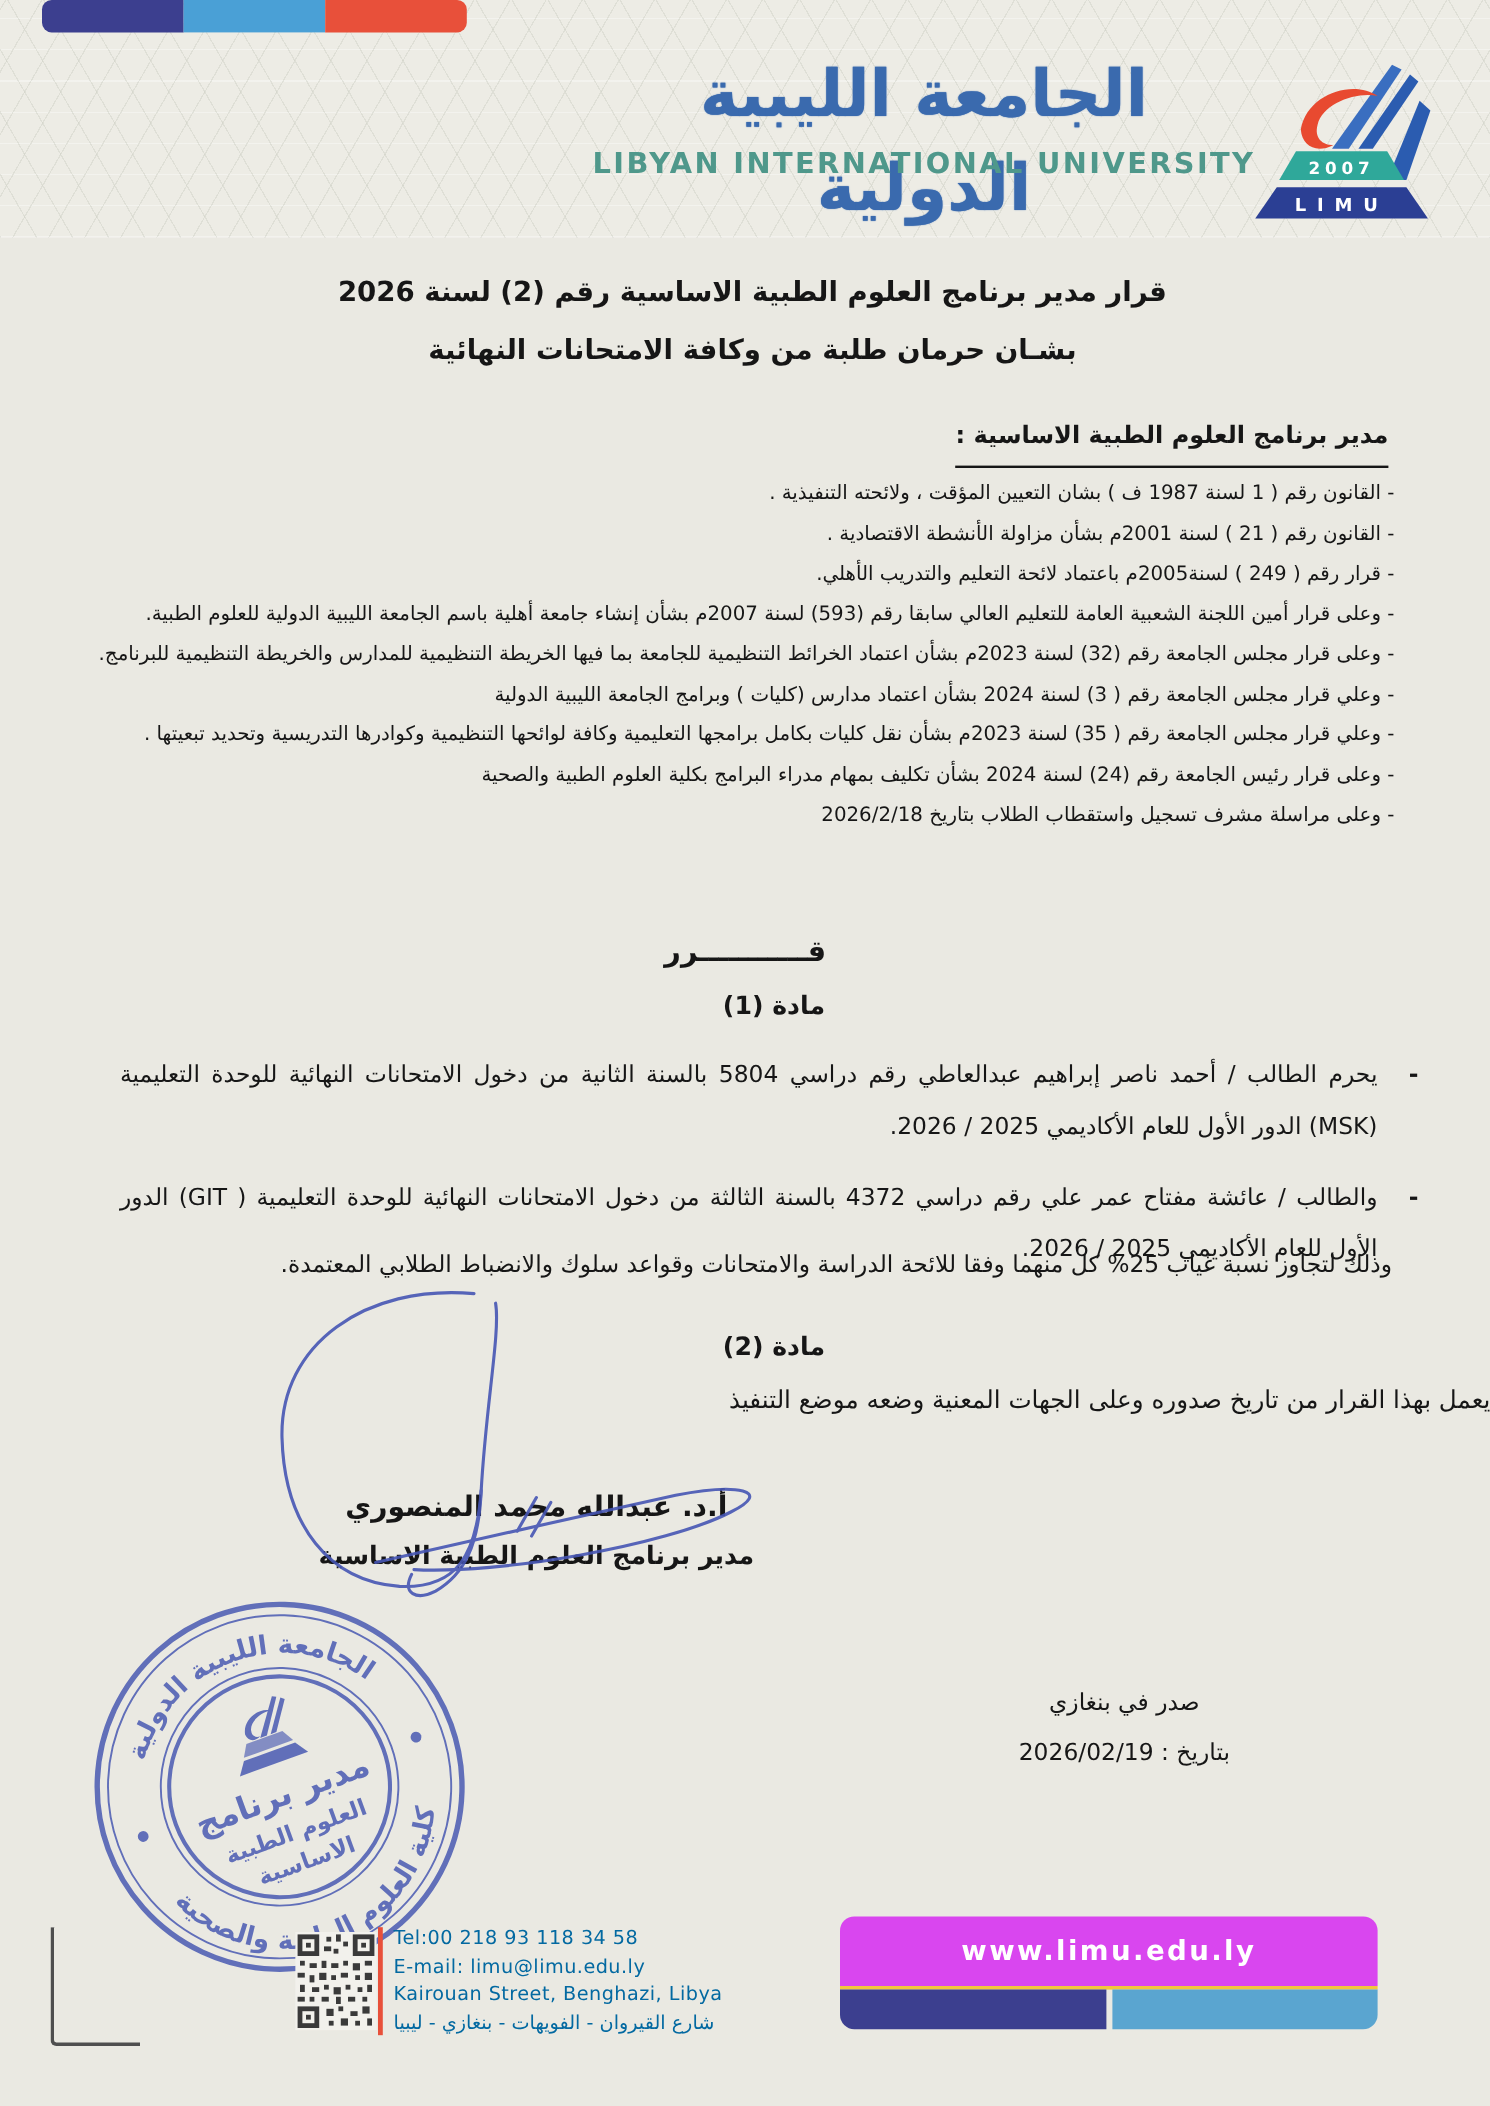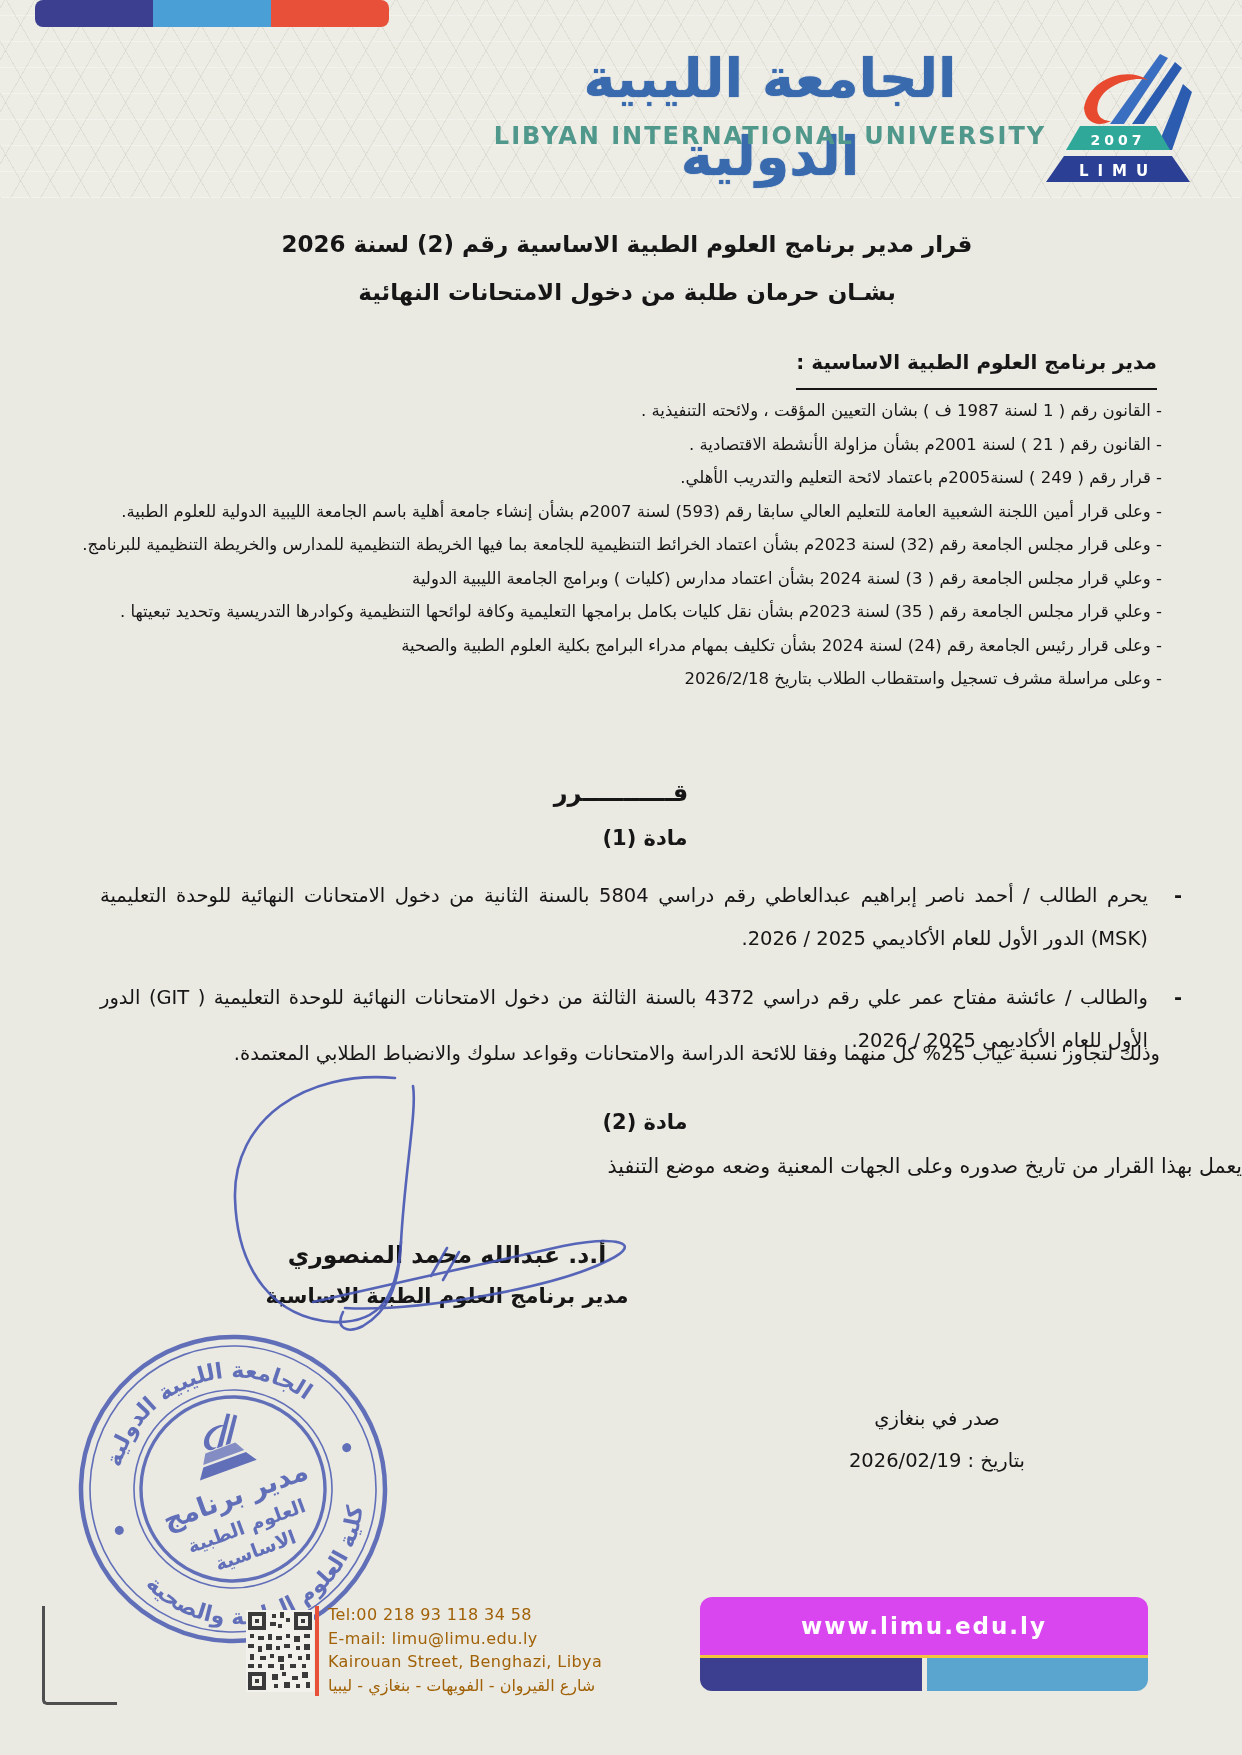--- a/index.html
+++ b/index.html
@@ -72,21 +72,21 @@
   .signature-svg{position:absolute; left:195px; top:1050px;}
   .stamp-svg{position:absolute; left:66px; top:1322px; opacity:.85;}
   
   .corner-mark{position:absolute; left:42px; top:1606px; width:72px; height:96px;
     border-left:3px solid #4f4f4f; border-bottom:3px solid #4f4f4f;
     border-bottom-left-radius:5px;}
   .qr{position:absolute; left:246px; top:1610px;}
   .footer-divider{position:absolute; left:315px; top:1606px; width:4px; height:90px;
     background:#e8503a;}
   .contact{position:absolute; left:328px; top:1603px; font-size:16px; line-height:23.5px;
-    color:#a16207; letter-spacing:.4px; text-align:left;}
+    color:#0369a1; letter-spacing:.4px; text-align:left;}
   .contact .ar{direction:rtl; letter-spacing:0;}
   .website{position:absolute; left:700px; top:1597px; width:448px;}
   .web-red{height:58px; background:#d946ef; border-radius:12px 12px 0 0; color:#fff;
     font-size:23px; letter-spacing:2px; font-weight:bold;
     display:flex; align-items:center; justify-content:center;}
   .web-yellow{height:3px; background:#f2c63c;}
   .web-bars{display:flex; height:33px; gap:5px;}
   .web-bar-navy{flex:1; background:#3c3f8f; border-radius:0 0 0 12px;}
   .web-bar-lblue{flex:1; background:#5aa5d0; border-radius:0 0 12px 0;}
   svg text{font-family:"DejaVu Sans",sans-serif;}
@@ -116,21 +116,21 @@
 
       <polygon points="14,130 158,130 140,104 32,104" fill="#2b3f94"></polygon>
       <text x="86" y="124" text-anchor="middle" font-size="15" font-weight="bold" fill="#ffffff" letter-spacing="9">LIMU</text>
 
       <path d="M 52,56 C 57,26 96,14 116,28 C 99,24 70,34 66,52 C 63,63 70,69 79,69 C 65,76 53,70 52,56 Z" fill="#e84a30"></path>
     </svg>
   </div>
 
   <div class="title-block">
     <div>قرار مدير برنامج العلوم الطبية الاساسية رقم (2) لسنة 2026</div>
-    <div>بشـان حرمان طلبة من دخول الامتحانات النهائية</div>
+    <div>بشـان حرمان طلبة من وكافة الامتحانات النهائية</div>
   </div>
 
   <div class="preamble-heading">مدير برنامج العلوم الطبية الاساسية :</div>
   <ul class="preamble-list">
     <li>- القانون رقم ( 1 لسنة 1987 ف ) بشان التعيين المؤقت ، ولائحته التنفيذية .</li>
     <li>- القانون رقم ( 21 ) لسنة 2001م بشأن مزاولة الأنشطة الاقتصادية .</li>
     <li>- قرار رقم ( 249 ) لسنة2005م باعتماد لائحة التعليم والتدريب الأهلي.</li>
     <li>- وعلى قرار أمين اللجنة الشعبية العامة للتعليم العالي سابقا رقم (593) لسنة 2007م بشأن إنشاء جامعة أهلية باسم الجامعة الليبية الدولية للعلوم الطبية.</li>
     <li>- وعلى قرار مجلس الجامعة رقم (32) لسنة 2023م بشأن اعتماد الخرائط التنظيمية للجامعة بما فيها الخريطة التنظيمية للمدارس والخريطة التنظيمية للبرنامج.</li>
     <li>- وعلي قرار مجلس الجامعة رقم ( 3) لسنة 2024 بشأن اعتماد مدارس (كليات ) وبرامج الجامعة الليبية الدولية</li>

